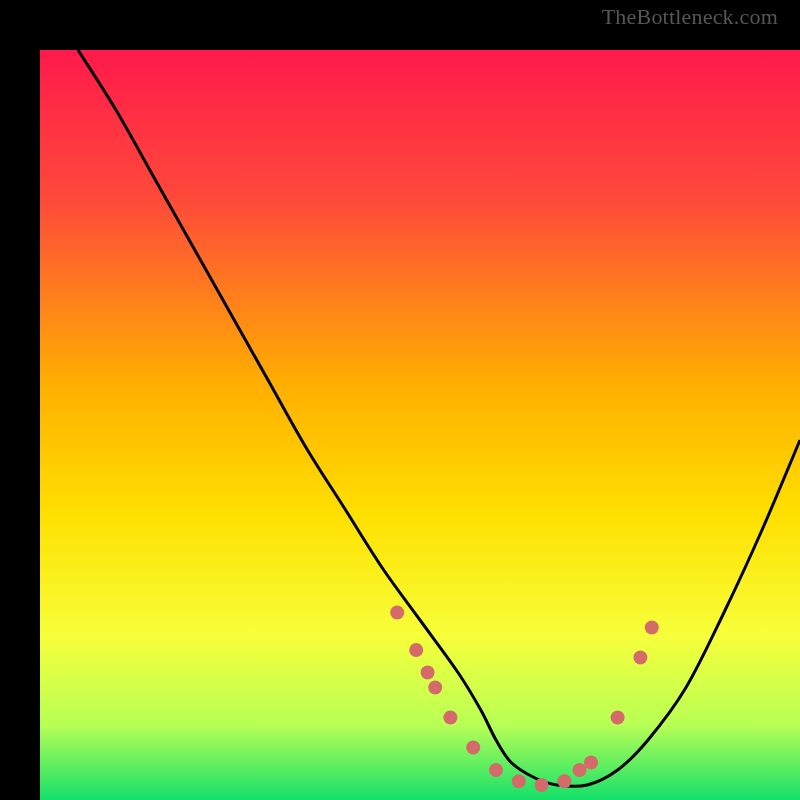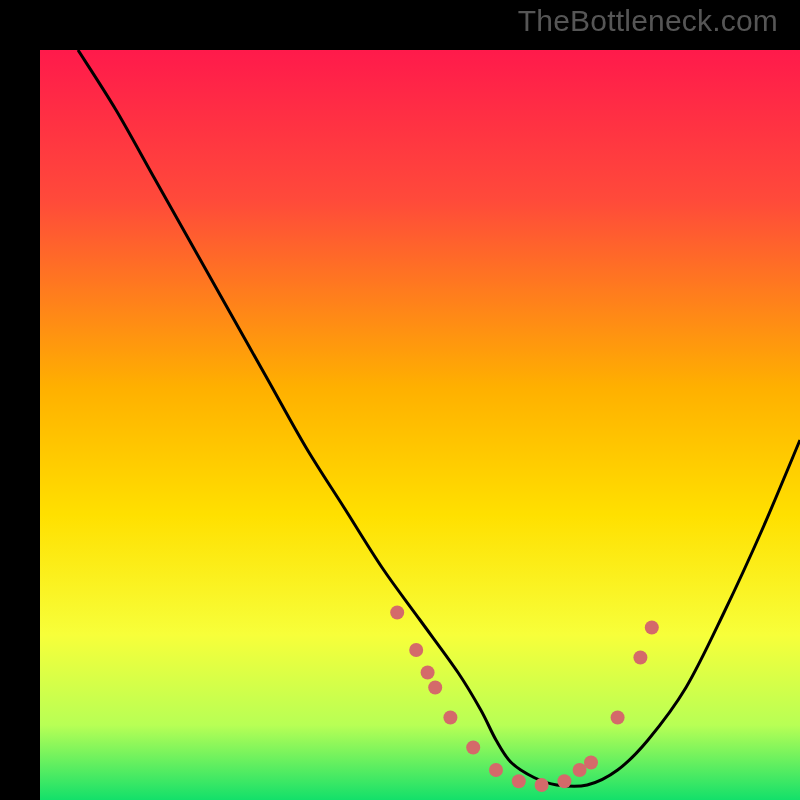--- a/index.html
+++ b/index.html
@@ -22,22 +22,22 @@
     position: absolute;
     left: 20px;
     top: 30px;
     width: 760px;
     height: 750px;
   }
   .watermark {
     position: absolute;
     top: 4px;
     right: 22px;
-    font-family: Liberation Sans, sans-serif;
-    font-size: 30px;
+    font-family: Liberation Serif, serif;
+    font-size: 22px;
     color: #565656;
     font-weight: 500;
     letter-spacing: 0.2px;
   }
 </style>
 </head>
 <body>
 
 <div class="frame">
   <svg class="plot" viewBox="0 0 760 750" preserveAspectRatio="none">

